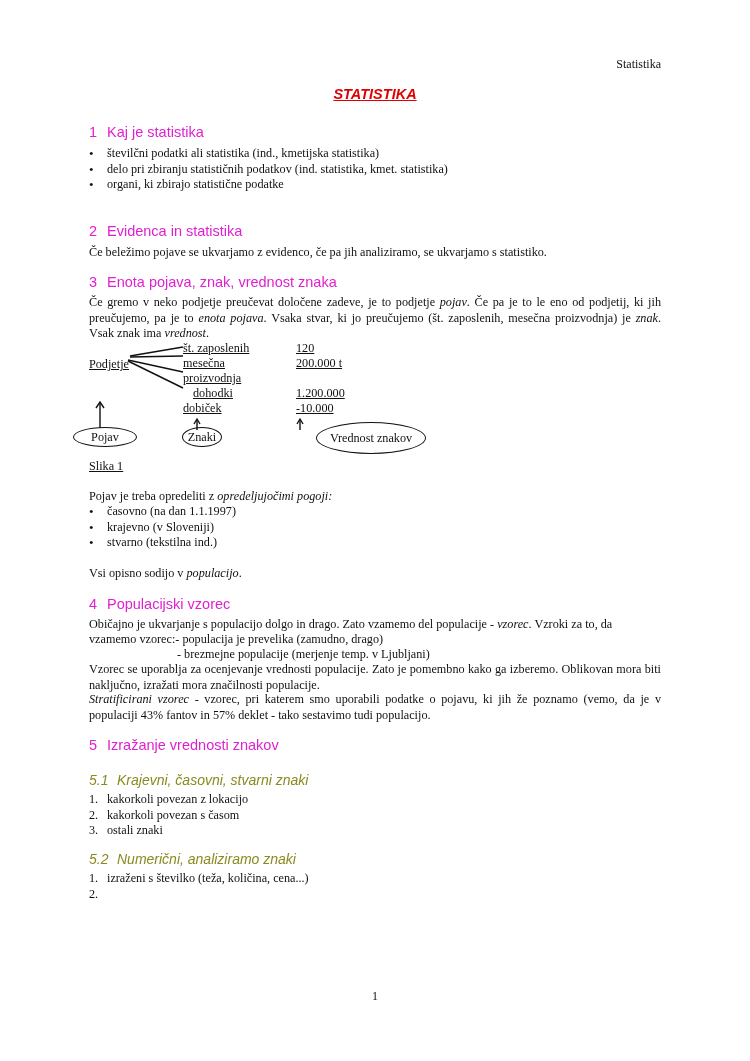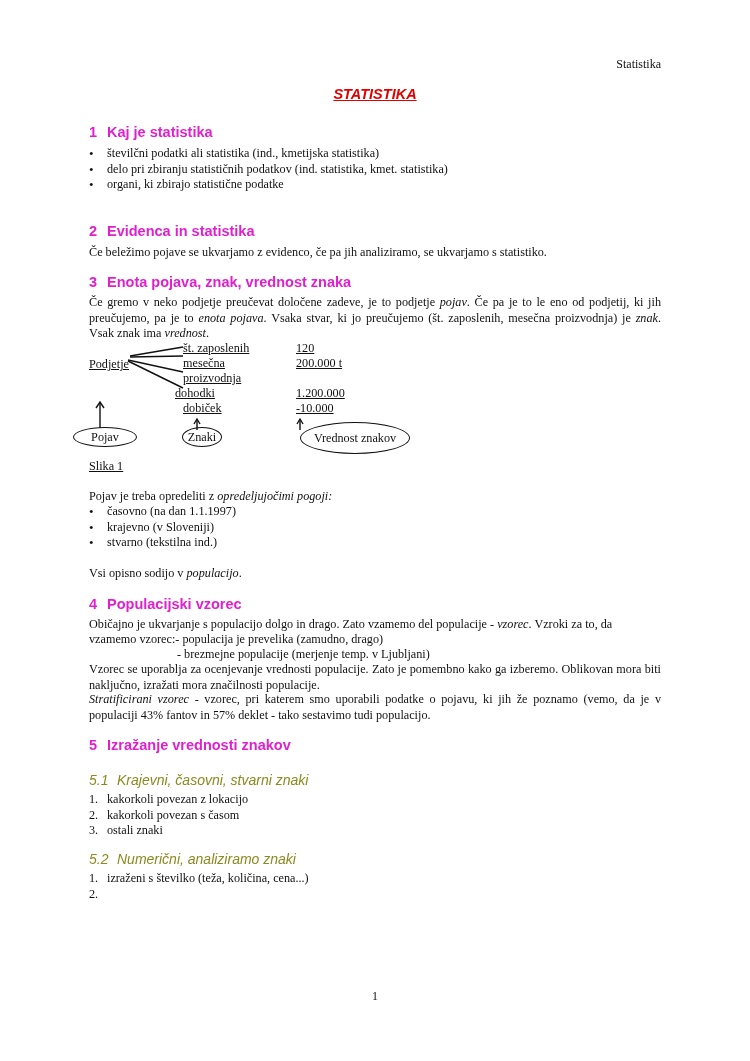--- a/index.html
+++ b/index.html
@@ -2,21 +2,21 @@
 <html><head>
 <meta charset="utf-8">
 <style>
   html, body { margin:0; padding:0; background:#fff; }
   body { width:750px; height:1061px; position:relative; overflow:hidden;
          font-family:"Liberation Serif", serif; font-size:12.2px; color:#111; }
   .abs { position:absolute; }
   .runhead { right:89px; top:57px; font-size:12px; }
   .title { left:0; width:750px; text-align:center; top:86px; font-family:"Liberation Sans", sans-serif;
            font-weight:bold; font-style:italic; font-size:14.5px; color:#e00000; text-decoration:underline; }
-  .h1 { left:89px; font-family:"Liberation Sans", sans-serif; font-weight:bold; font-size:14.5px; color:#e020d0; }
+  .h1 { left:89px; font-family:"Liberation Sans", sans-serif; font-weight:normal; font-size:14.5px; color:#e020d0; }
   .h1 .num { display:inline-block; width:18px; }
   .h2 { left:89px; font-family:"Liberation Sans", sans-serif; font-style:italic; font-size:14px; color:#8a8a20; }
   .h2 .num { display:inline-block; width:28px; }
   .para { left:89px; width:572px; line-height:15.5px; text-align:justify; }
   ul.bl, ol.nl { list-style:none; margin:0; padding:0; left:89px; width:572px; }
   ul.bl li, ol.nl li { line-height:15.5px; position:relative; padding-left:18px; }
   ul.bl li::before { content:"•"; position:absolute; left:0; font-size:13px; }
   ol.nl li .n { position:absolute; left:0; }
   .dt { position:absolute; font-size:12.2px; line-height:15px;text-decoration:underline; }
   .ell { position:absolute; border:1.3px solid #111; border-radius:50%; text-align:center; }
@@ -60,29 +60,29 @@
       <line x1="197" y1="430" x2="197" y2="420"></line>
       <polyline points="194,424 197,419 200,424"></polyline>
       <line x1="300" y1="430" x2="300" y2="420"></line>
       <polyline points="297,424 300,419 303,424"></polyline>
     </g>
   </svg>
   <div class="dt" style="left:89px;top:357px">Podjetje</div>
   <div class="dt" style="left:183px;top:341px">št. zaposlenih</div>
   <div class="dt" style="left:183px;top:356px">mesečna</div>
   <div class="dt" style="left:183px;top:371px">proizvodnja</div>
-  <div class="dt" style="left:175px;top:386px">dohodki</div>
+  <div class="dt" style="left:193px;top:386px">dohodki</div>
   <div class="dt" style="left:183px;top:401px">dobiček</div>
   <div class="dt" style="left:296px;top:341px">120</div>
   <div class="dt" style="left:296px;top:356px">200.000 t</div>
   <div class="dt" style="left:296px;top:386px">1.200.000</div>
   <div class="dt" style="left:296px;top:401px">-10.000</div>
   <div class="ell" style="left:73px;top:427px;width:62px;height:18px;line-height:18px">Pojav</div>
   <div class="ell" style="left:182px;top:427px;width:38px;height:18px;line-height:18px">Znaki</div>
-  <div class="ell" style="left:300px;top:422px;width:108px;height:30px;line-height:30px">Vrednost znakov</div>
+  <div class="ell" style="left:316px;top:422px;width:108px;height:30px;line-height:30px">Vrednost znakov</div>
   <div class="dt" style="left:89px;top:459px">Slika 1</div>
 </div>
 
 <div class="abs para" style="top:489px"><span>Pojav je treba opredeliti z </span><i>opredeljujočimi pogoji:</i></div>
 <ul class="abs bl" style="top:504px">
   <li>časovno (na dan 1.1.1997)</li>
   <li>krajevno (v Sloveniji)</li>
   <li>stvarno (tekstilna ind.)</li>
 </ul>
 <div class="abs para" style="top:566px"><span>Vsi opisno sodijo v </span><i>populacijo</i><span>.</span></div>

